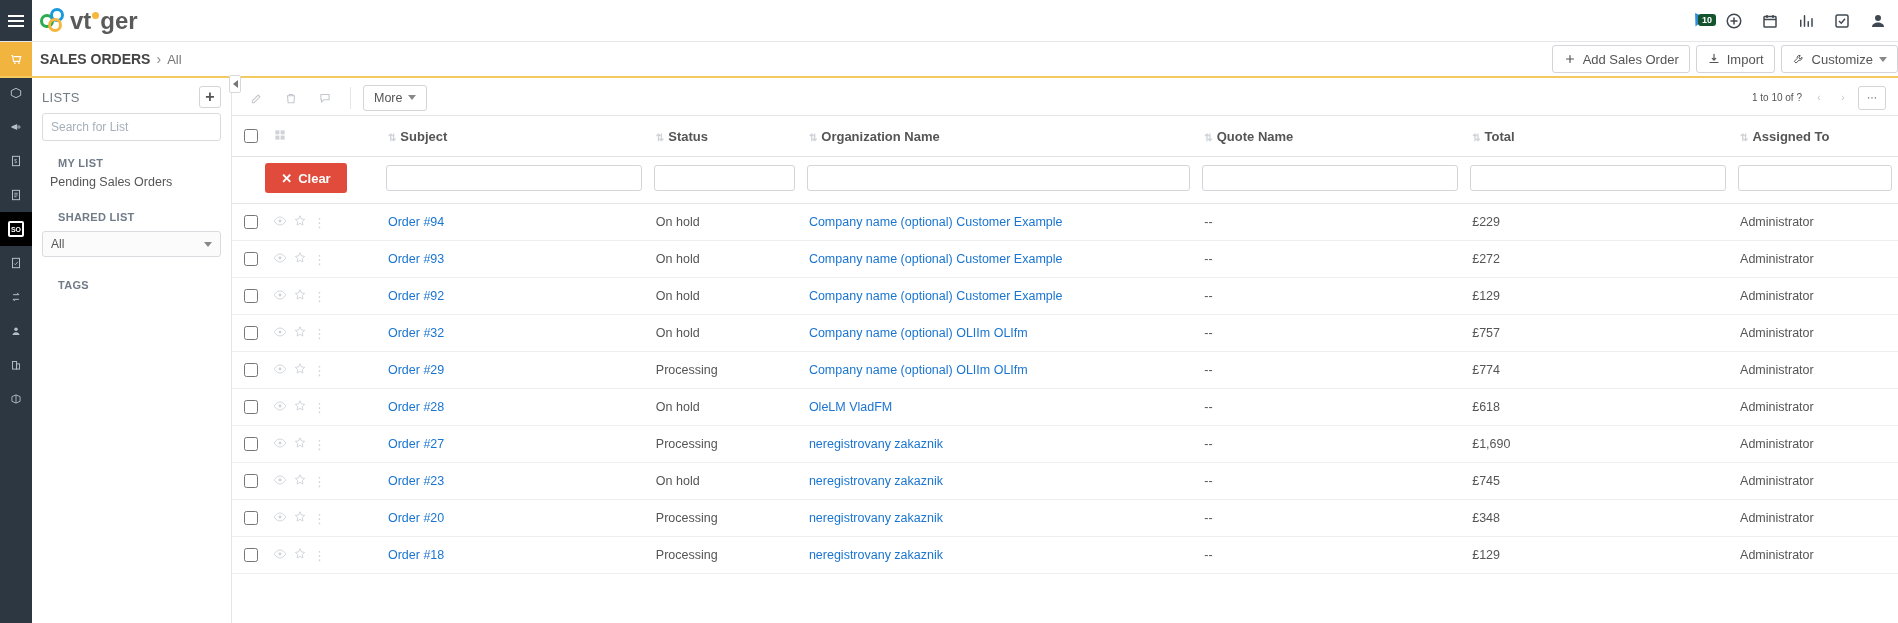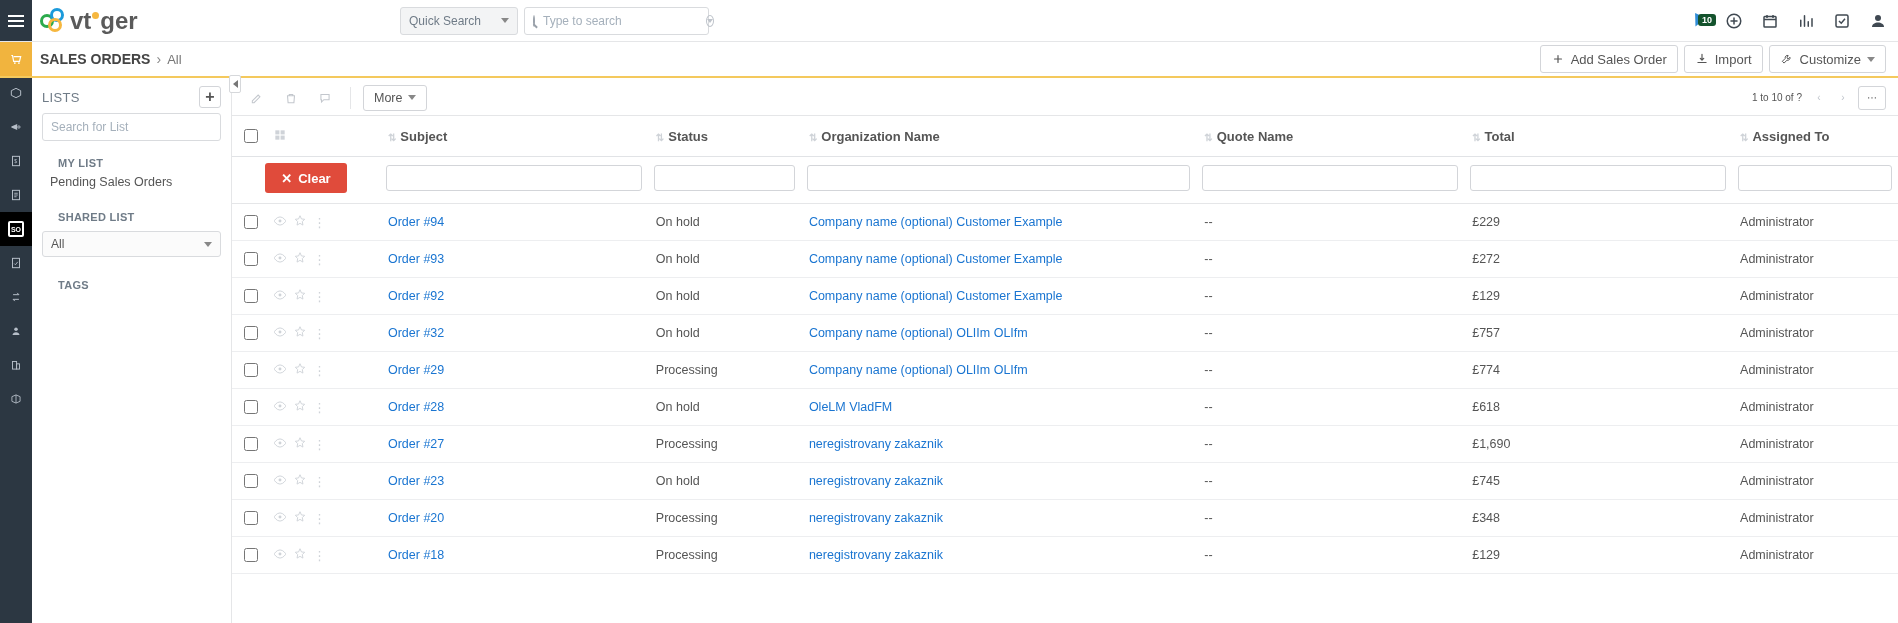--- a/index.html
+++ b/index.html
@@ -46,21 +46,21 @@
 .notif .badge{position:absolute;right:-8px;top:3px;background:#14532d;color:#fff;font-size:9px;font-weight:700;padding:1px 4px;border-radius:3px;}
 .bar-icon svg,.tr-item svg{width:18px;height:18px;display:block;}
 .breadcrumb-row{height:36px;border-bottom:2px solid #f4c95d;display:flex;align-items:center;position:relative;}
 .navrail{width:32px;background:var(--sidebar);display:flex;flex-direction:column;align-items:center;padding-top:0;position:absolute;top:42px;bottom:0;left:0;}
 .navrail .nitem{width:32px;height:34px;display:flex;align-items:center;justify-content:center;cursor:pointer;color:#b6bec8;}
 .navrail .nitem.active{background:#f1b43e;color:#fff;}
 .breadcrumb{position:absolute;left:40px;font:700 14px/1 "Segoe UI";color:#444;letter-spacing:0;display:flex;align-items:center;gap:6px;}
 .breadcrumb .bc-mod{font-family:"Arial Narrow",Arial;font-stretch:condensed;}
 .breadcrumb .sep{font-weight:400;color:#888;}
 .breadcrumb .bc-view{font-weight:400;color:#777;font-size:13px;}
-.header-actions{position:absolute;right:12px;display:flex;gap:6px;}
+.header-actions{position:absolute;right:0;display:flex;gap:6px;}
 .btn{height:28px;border:1px solid #d3d5d9;background:#fff;border-radius:3px;padding:0 10px;font-size:13px;color:#555;display:inline-flex;align-items:center;gap:6px;cursor:pointer;}
 .content{position:absolute;left:32px;right:0;top:80px;bottom:0;display:flex;}
 .listpanel{width:200px;border-right:1px solid var(--gray-border);padding:10px 10px;position:relative;}
 .lp-title{font-size:13px;color:var(--gray-text);font-weight:400;letter-spacing:0.3px;}
 .lp-add{position:absolute;right:10px;top:6px;width:22px;height:22px;border:1px solid #d3d5d9;border-radius:3px;display:flex;align-items:center;justify-content:center;cursor:pointer;color:#555;font-weight:700;}
 .lp-search{margin-top:8px;width:100%;height:28px;border:1px solid #d9dbde;border-radius:3px;padding:0 8px;font-size:12px;color:#555;}
 .lp-search::placeholder{color:var(--muted);}
 .lp-section{margin-top:16px;font-size:11px;color:#6f7b87;font-weight:700;letter-spacing:0.3px;padding-left:16px;}
 .lp-link{font-size:12.5px;color:#555;padding:6px 4px 6px 8px;cursor:pointer;}
 .lp-select{margin-top:8px;width:100%;height:26px;border:1px solid #d9dbde;border-radius:3px;font-size:12px;padding:0 8px;display:flex;align-items:center;justify-content:space-between;color:#555;cursor:pointer;background:#fbfbfb;}
@@ -114,31 +114,20 @@
     <div class="logo">
       <div class="logo-knot">
         <span class="logo-ring r1"></span>
           <span class="logo-ring r2"></span>
           <span class="logo-ring r3"></span>
       </div>
       <span class="logo-text">vt<span class="dot"></span>ger</span>
     </div>
   </div>
 
-  <div class="search-area">
-    <div class="quick-sel">
-      <span>Quick Search</span>
-      <span class="caret-down"></span>
-    </div>
-    <div class="search-box">
-      <span class="mag"></span>
-      <input type="text" placeholder="Type to search" style="">
-      <span class="circle-down"></span>
-    </div>
-  </div>
 
   <div class="top-right">
     <div class="tr-item notif">
       <div class="pin"></div>
       <span class="badge">10</span>
     </div>
     <div class="tr-item">
       <svg class="svg18" viewBox="0 0 24 24">
           <circle cx="12" cy="12" r="9" fill="none" stroke="#404952" stroke-width="2"></circle>
           <path d="M12 8v8M8 12h8" stroke="#404952" stroke-width="2" stroke-linecap="round"></path>

